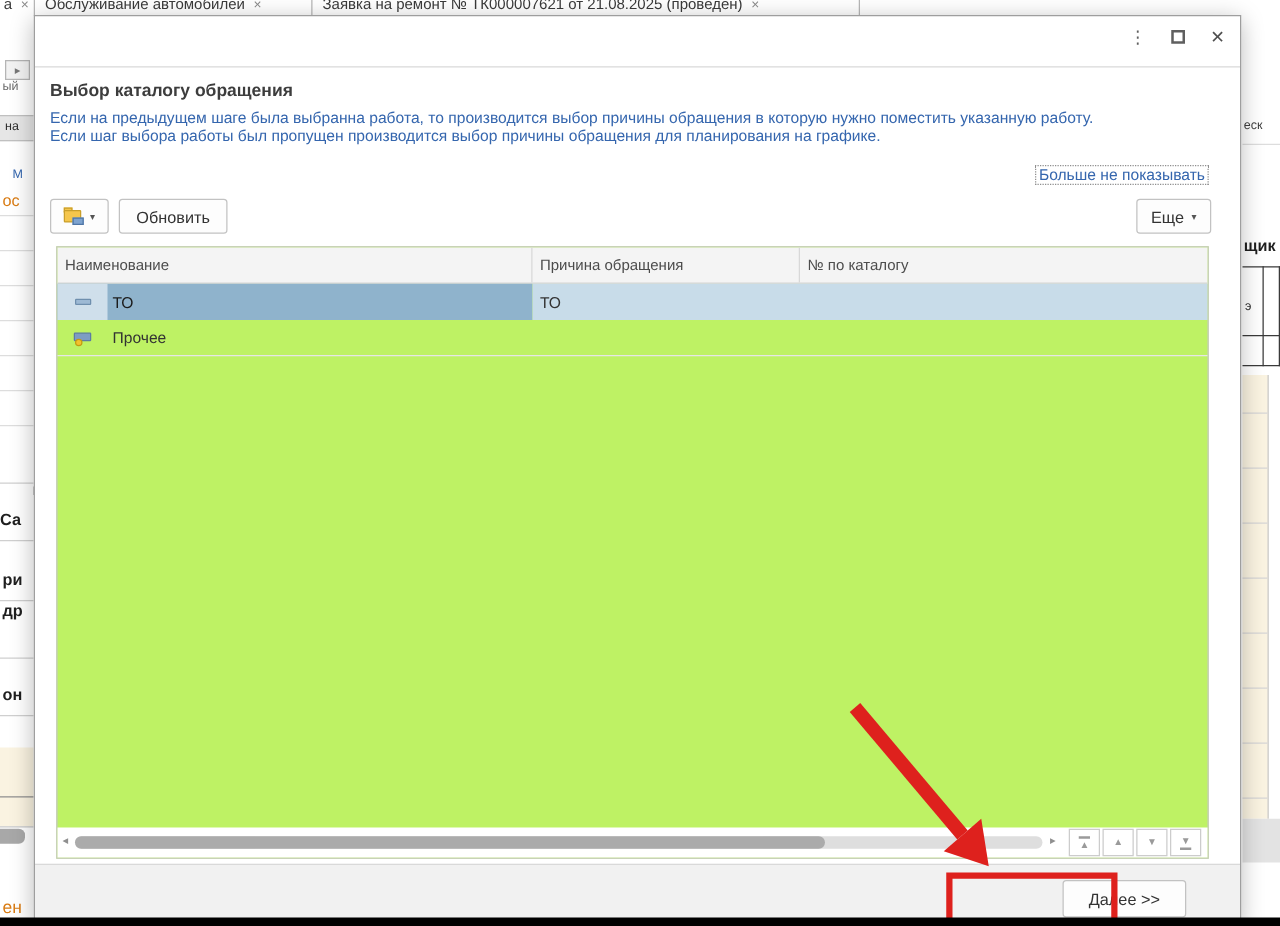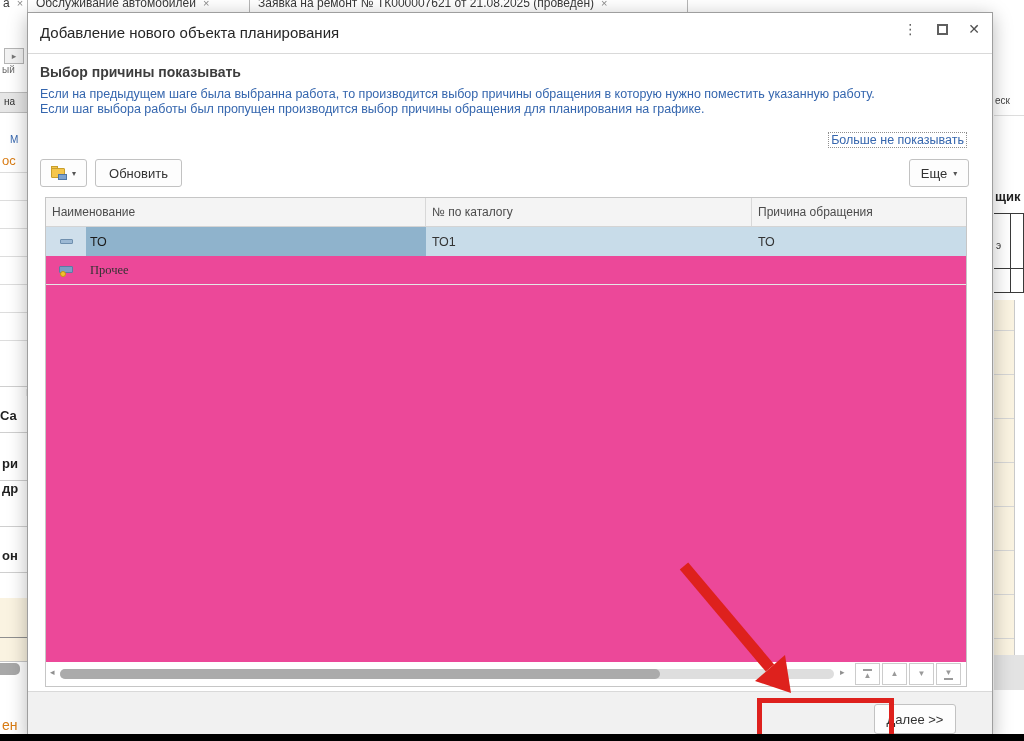--- a/index.html
+++ b/index.html
@@ -58,21 +58,21 @@
                  border:1px solid #c6c6c6; background:#fff; display:flex; }
   .search-wrap input { flex:1; border:0; outline:none; font-size:12.5px; color:#333;
                        padding:0 6px; font-family:"Liberation Sans", sans-serif; background:transparent; }
   .search-wrap input::placeholder { color:#b6b6b6; }
   .clear-btn { width:26px; border:0; border-left:1px solid #c6c6c6; background:#fff;
                color:#6f6f6f; font-size:13px; cursor:pointer; }
   #btn-more { position:absolute; left:881px; top:146px; width:60px; height:28px; gap:6px; }
 
   
   #tbl { position:absolute; left:17px; top:184px; width:922px; height:490px;
-         border:1px solid #c6c6c6; background:#ec4899; }
+         border:1px solid #c6c6c6; background:#bef264; }
   .thead { display:flex; height:29px; background:#f4f4f4; border-bottom:1px solid #d4d4d4; }
   .th { font-size:12px; color:#4c4c4c; padding:7px 6px 0 6px; border-right:1px solid #d8d8d8; }
   .th:last-child { border-right:0; }
   .c1 { width:380px; } .c2 { width:326px; } .c3 { flex:1; }
   .tr { display:flex; height:29px; font-size:12.5px; }
   .td { display:flex; align-items:center; padding-left:6px; }
   .row-sel .cell-name { background:#8fb3cc; color:#1b1b1b; padding-left:0; }
   .row-sel .icon-zone { width:40px; height:100%; background:#cfdfeb; display:flex;
                         align-items:center; justify-content:center; flex:0 0 40px; }
   .row-sel .td2 { background:#c8dce9; }
@@ -94,21 +94,21 @@
   .navgroup { position:absolute; right:5px; top:1px; display:flex; gap:2px; }
   .navbtn { width:25px; height:22px; border:1px solid #ccc; background:#fff; display:flex;
             flex-direction:column; align-items:center; justify-content:center;
             color:#9a9a9a; font-size:8px; line-height:8px; cursor:pointer; gap:1px; }
   .navbar-line { width:9px; height:2px; background:#9a9a9a; }
 
   
   .footer-band { position:absolute; left:0; top:678px; width:100%; height:51px;
                  background:#f1f1f1; border-top:1px solid #d9d9d9; }
   #btn-skip { position:absolute; left:748px; top:691px; width:112px; height:30px; }
-  #btn-next { position:absolute; left:846px; top:691px; width:82px; height:30px; }
+  #btn-next { position:absolute; left:822px; top:691px; width:99px; height:30px; }
 
   
   #ann-rect { position:absolute; left:757px; top:698px; width:137px; height:44px;
               border:5px solid #de211d; z-index:5; }
   #ann-arrow { position:absolute; left:0; top:0; width:1024px; height:741px; z-index:5;
                pointer-events:none; }
   #blackbar { position:absolute; left:0; top:734px; width:1024px; height:7px;
               background:#000; z-index:8; }
 
   
@@ -185,29 +185,28 @@
     <span>Обслуживание автомобилей</span><span class="tx">×</span>
   </div>
   <div class="tabsep" style="left:249px;"></div>
   <div class="tab" style="left:258px;">
     <span>Заявка на ремонт № ТК000007621 от 21.08.2025 (проведен)</span><span class="tx">×</span>
   </div>
   <div class="tabsep" style="left:687px;"></div>
 </div>
 
 <div id="dialog">
-  <div class="dlg-title">Добавление нового объекта планирования</div>
   <div class="dlg-controls">
     <span class="kebab">⋮</span>
     <span class="maxbox"></span>
     <span class="closex">✕</span>
   </div>
   <div class="dlg-sep"></div>
 
-  <div class="step-title">Выбор причины показывать</div>
+  <div class="step-title">Выбор каталогу обращения</div>
   <div class="desc" style="top:88.5px;">Если шаг выбора работы был пропущен производится выбор причины обращения для планирования на графике.</div>
   <div class="desc">Если на предыдущем шаге была выбранна работа, то производится выбор причины обращения в которую нужно поместить указанную работу.</div>
   <a class="dont-show">Больше не показывать</a>
 
   <button class="btn" id="btn-hier">
     <span class="folder-ico">
         <span class="tabp"></span>
         <span class="body"></span>
         <span class="doc"></span>
       </span>
@@ -215,37 +214,36 @@
   </button>
   <button class="btn" id="btn-refresh">Обновить</button>
   <button class="btn" id="btn-more">
     <span>Еще</span>
     <span class="caret">▾</span>
   </button>
 
   <div id="tbl">
     <div class="thead">
       <div class="th c1">Наименование</div>
+      <div class="th c3">Причина обращения</div>
       <div class="th c2">№ по каталогу</div>
-      <div class="th c3">Причина обращения</div>
     </div>
 
     <div class="tr row-sel">
       <div class="td c1 cell-name">
         <span class="icon-zone">
           <span class="ico-item"></span>
         </span>
         <span style="padding-left:4px;">ТО</span>
       </div>
-      <div class="td c2 td2">ТО1</div>
       <div class="td c3 td2">ТО</div>
     </div>
 
     <div class="tr row-plain">
-      <div class="td c1" style="padding-left:0;font-family:Liberation Serif, serif;">
+      <div class="td c1" style="padding-left:0;">
         <span class="icon-zone">
           <span class="ico-group">
               <span class="r"></span>
               <span class="d"></span>
             </span>
         </span>
         <span style="padding-left:4px;">Прочее</span>
       </div>
       <div class="td c2"></div>
       <div class="td c3"></div>

